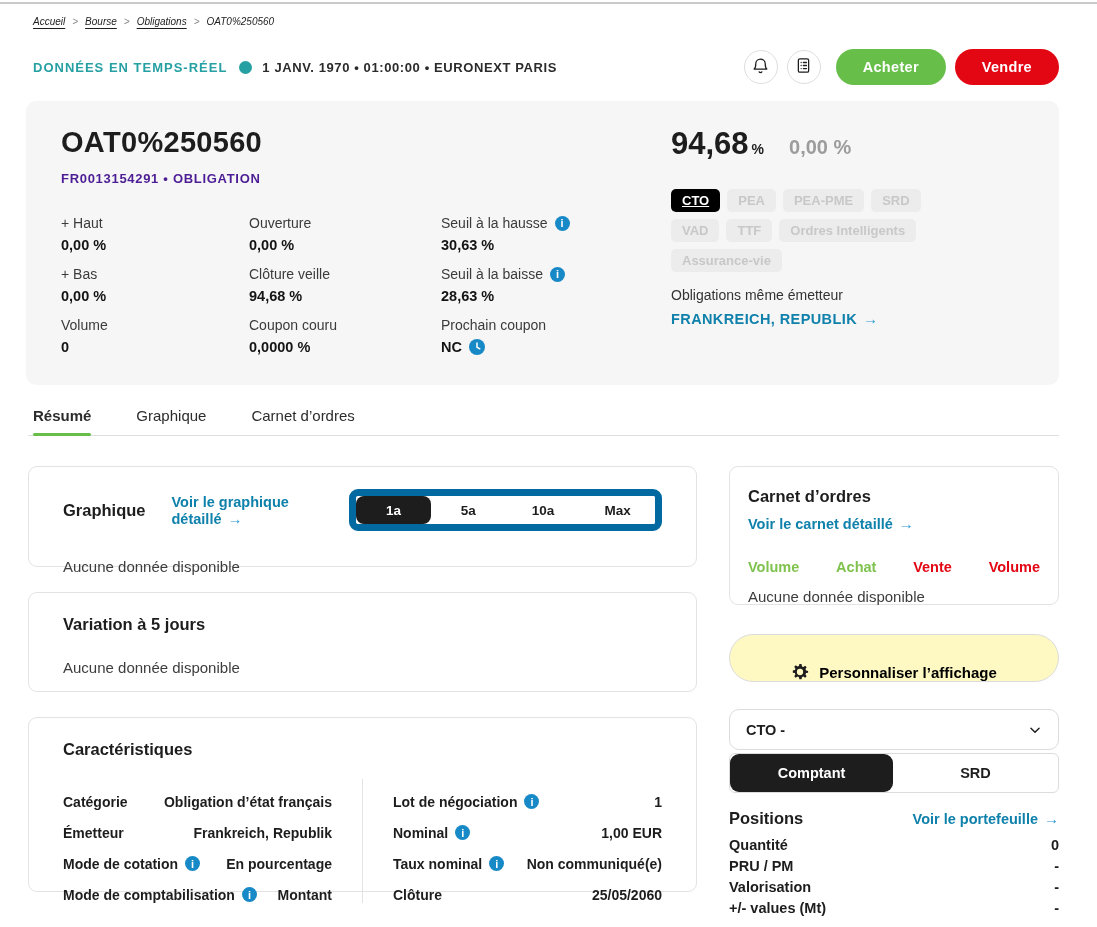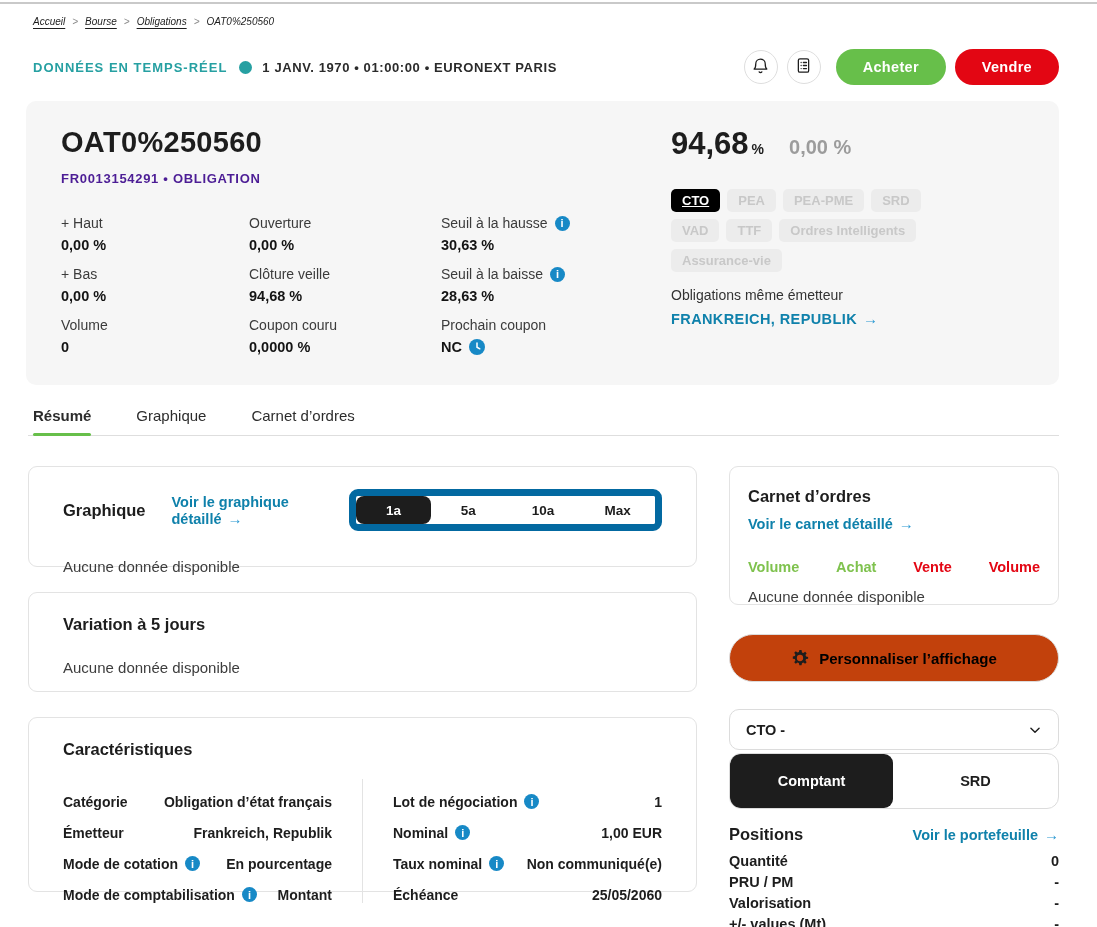--- a/index.html
+++ b/index.html
@@ -77,27 +77,27 @@
   .char-value { font-size:14px; font-weight:bold; text-align:right; }
 
   
   .orderbook-card { padding:20px 18px 26px; margin-bottom:0; }
   .orderbook-card .teal-link { display:inline-block; margin-top:9px; }
   .ob-headers { display:flex; justify-content:space-between; margin-top:26px; font-size:14.5px; font-weight:bold; }
   .ob-green { color:#7fc24e; }
   .ob-red { color:#e30613; }
   .ob-empty { margin-top:13px; font-size:15px; color:#3d3d3d; }
 
-  .customize-btn { margin-top:29px; width:330px; height:48px; border:1px solid #dcdcdc; border-radius:24px; background:#c2410c; display:flex; align-items:center; justify-content:center; gap:10px; font-size:15px; font-weight:bold; cursor:pointer; font-family:inherit; }
+  .customize-btn { margin-top:29px; width:330px; height:48px; border:1px solid #dcdcdc; border-radius:24px; background:#fef9c3; display:flex; align-items:flex-end; justify-content:center; gap:10px; font-size:15px; font-weight:bold; cursor:pointer; font-family:inherit; }
 
   .account-select { margin-top:27px; height:41px; border:1px solid #dcdcdc; border-radius:10px; display:flex; align-items:center; padding:0 16px; cursor:pointer; background:#fff; }
   .account-select .val { font-size:14.5px; font-weight:bold; }
   .account-select .chev { margin-left:auto; display:flex; }
 
-  .settle-toggle { margin-top:3px; height:56px; border:1px solid #dcdcdc; border-radius:12px; display:flex; overflow:hidden; background:#fff; }
+  .settle-toggle { margin-top:3px; height:40px; border:1px solid #dcdcdc; border-radius:6px; display:flex; overflow:hidden; background:#fff; }
   .settle-opt { flex:1; display:flex; align-items:center; justify-content:center; font-size:14.5px; font-weight:bold; cursor:pointer; }
   .settle-opt.active { background:#1d1d1d; color:#fff; border-radius:9px; flex:0 0 163px; }
 
   .positions { margin-top:16px; }
   .pos-head { display:flex; align-items:center; justify-content:space-between; }
   .pos-title { font-size:16.5px; font-weight:bold; }
   .pos-rows { margin-top:10px; }
   .pos-row { display:flex; justify-content:space-between; margin-top:7px; font-size:14.5px; font-weight:bold; line-height:14px; }
 </style>
 </head>
@@ -303,21 +303,21 @@
           </div>
           <div class="char-row">
             <div class="char-label">
                 <span>Taux nominal</span>
                 <span class="info-icon">i</span>
               </div>
             <div class="char-value">Non communiqué(e)</div>
           </div>
           <div class="char-row">
             <div class="char-label">
-                <span>Échéance</span>
+                <span>Clôture</span>
               </div>
             <div class="char-value">25/05/2060</div>
           </div>
         </div>
       </div>
     </section>
 
   </div>
 
   <div class="col-right">

